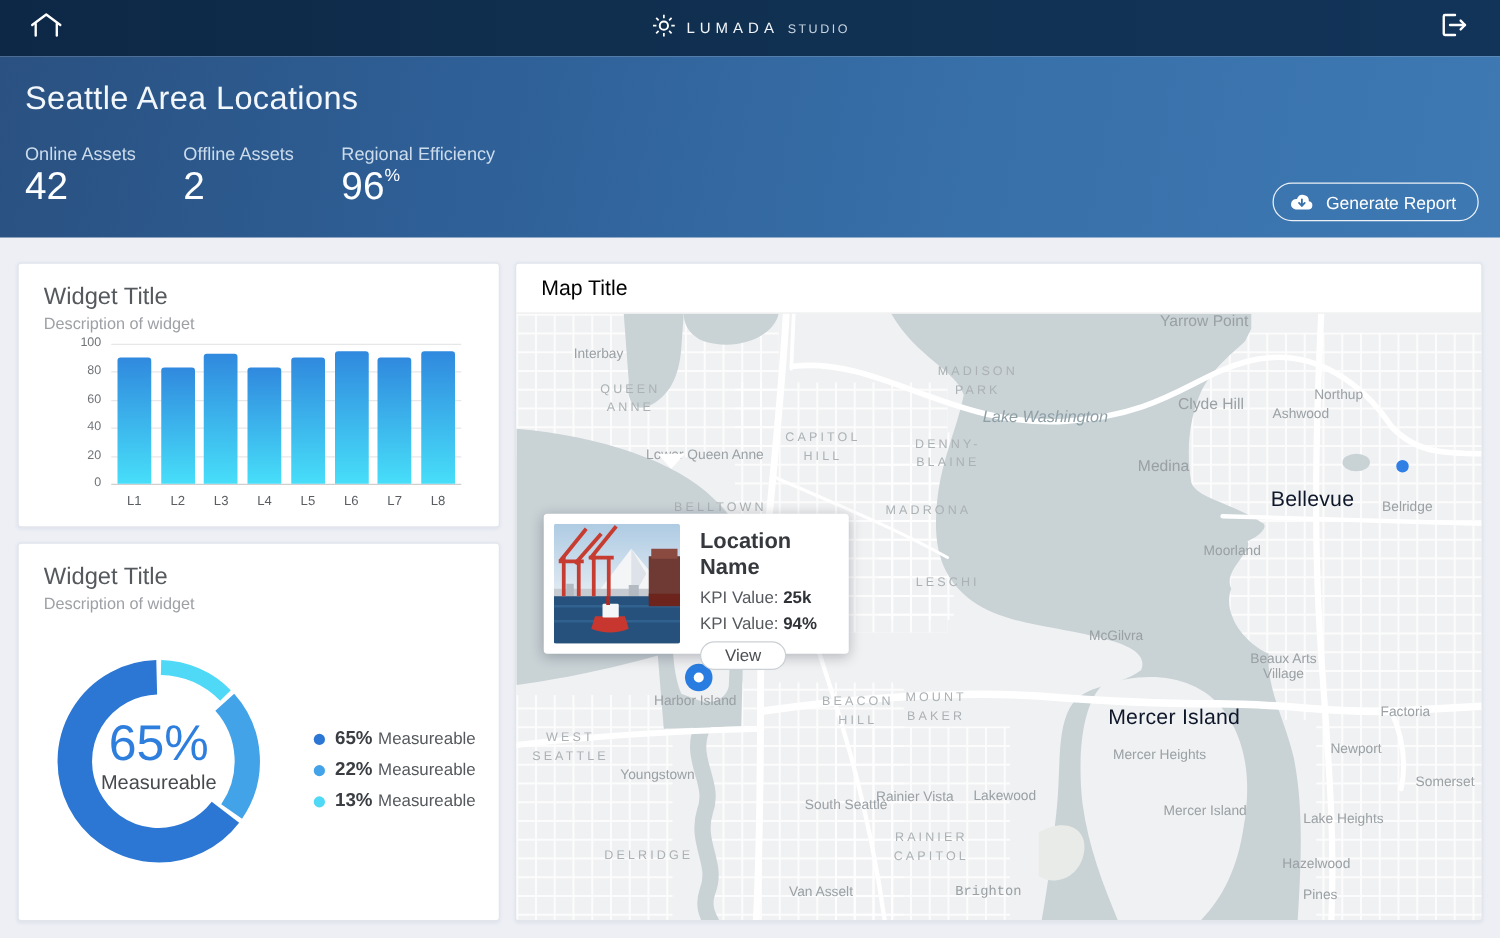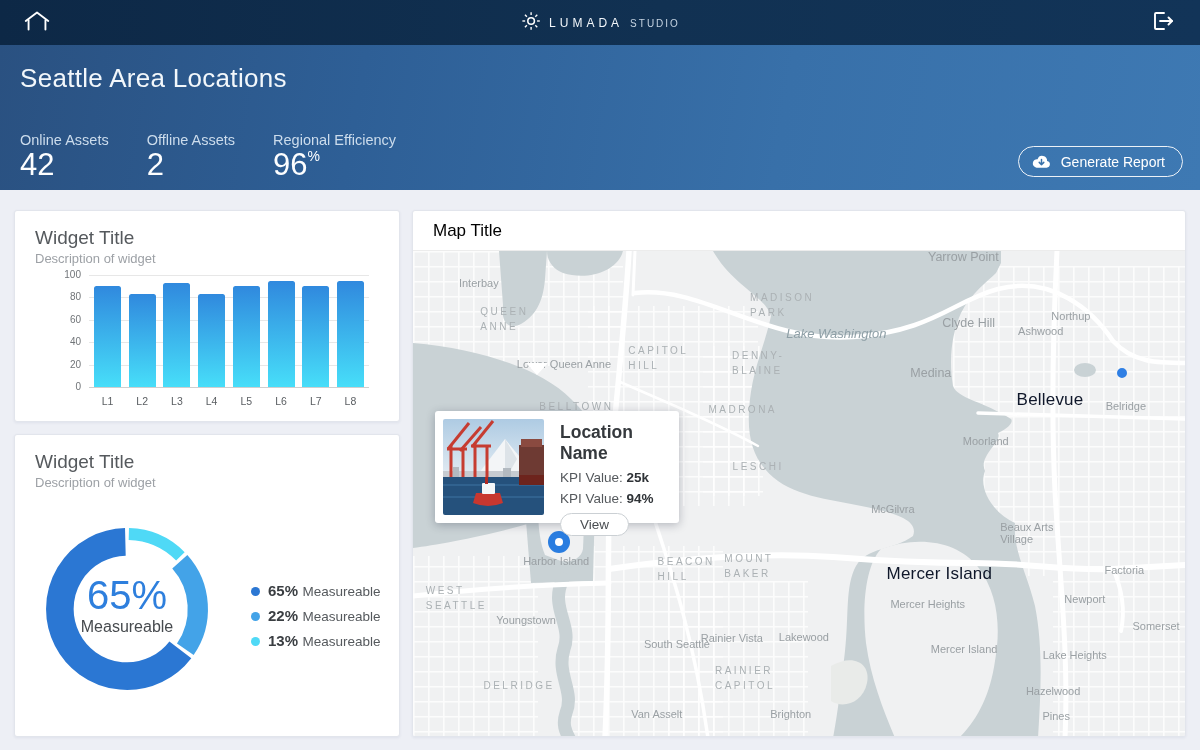--- a/index.html
+++ b/index.html
@@ -12,21 +12,21 @@
   .nav-icon { width: 34px; height: 28px; display: flex; align-items: center; justify-content: center; cursor: pointer; }
   .logo { position: absolute; left: 50%; top: 50%; transform: translate(-50%,-50%);
     display: flex; align-items: center; gap: 7px; color: #fff; }
   .logo-brand { font-size: 12px; letter-spacing: 4px; color: #f2f6fa; }
   .logo-suffix { font-size: 10px; letter-spacing: 2px; color: #c6d4e2; margin-top: 2px; }
 
   
   .header { height: 145px; background: linear-gradient(100deg,#2a5181 0%,#2e5f96 30%,#3870a9 65%,#3e79b3 100%);
     position: relative; color: #fff; padding: 18px 20px 0 20px; }
   .page-title { font-size: 26px; font-weight: 400; color: #f2f7fb; letter-spacing: .3px; }
-  .stats { display: flex; gap: 38px; margin-top: 38px; }
+  .stats { display: flex; gap: 38px; margin-top: 22px; }
   .stat-label { font-size: 14.5px; color: #ccdcec; font-weight: 400; }
   .stat-value { font-size: 31px; font-weight: 300; color: #fdfeff; margin-top: 1px; line-height: 1.05; }
   .stat-value sup { font-size: 14px; vertical-align: 14px; }
   .report-btn { position: absolute; right: 17px; bottom: 13px; height: 31px; border-radius: 17px;
     border: 1px solid rgba(255,255,255,.9); background: transparent; color: #fff; font-size: 14px;
     display: flex; align-items: center; gap: 9px; padding: 0 17px 0 12px; cursor: pointer;
     font-family: "Liberation Sans", sans-serif; }
 
   
   .card { position: absolute; background: #fff; border: 1px solid #e2e5ec; border-radius: 3px;
@@ -58,21 +58,21 @@
   .legend-row { display: flex; align-items: center; gap: 8px; margin-bottom: 7px; }
   .legend-dot { width: 9px; height: 9px; border-radius: 50%; flex: none; }
   .legend-pct { font-size: 15px; font-weight: 700; color: #3a3e42; }
   .legend-text { font-size: 13.5px; color: #55595d; }
 
   
   .map-header { height: 40px; border-bottom: 1px solid #ececec; display: flex; align-items: center; padding-left: 20px; }
   .map-title { font-size: 17px; color: #000000; }
   #map-area { position: absolute; left: 0; top: 40px; width: 774px; height: 487px; background: #f0f1f2; }
   #map-area svg.basemap { position: absolute; inset: 0; }
-  .mlab { position: absolute; transform: translate(-50%,-50%); white-space: pre-line; text-align: left; pointer-events: none; }
+  .mlab { position: absolute; transform: translate(-50%,-50%); white-space: pre-line; text-align: center; pointer-events: none; }
   .mlab.place { font-size: 11px; color: #9aa0a4; }
   .mlab.place.lg { font-size: 12.5px; }
   .mlab.district { font-size: 10px; color: #abb1b4; letter-spacing: 2.5px; font-weight: 500; line-height: 1.5; }
   .mlab.city { font-size: 17px; color: #0f172a; font-weight: 500; letter-spacing: .2px; }
   .mlab.water { font-size: 13px; color: #8e9fa6; font-style: italic; }
   .marker { position: absolute; transform: translate(-50%,-50%); border-radius: 50%; cursor: pointer; }
   .marker.solid { width: 22px; height: 22px; background: #2a7de0; }
   .marker.solid::after { content:""; position: absolute; left: 7px; top: 7px; width: 8px; height: 8px; background: #fff; border-radius: 50%; }
   .marker.ring { width: 10px; height: 10px; background: #fff; border: 5px solid #2f7fe4; }
 
@@ -317,21 +317,21 @@
         <span class="mlab district" style="left: 35.3%; top: 65.3%;">BEACON
 HILL</span>
         <span class="mlab district" style="left: 43.4%; top: 64.7%;">MOUNT
 BAKER</span>
         <span class="mlab place" style="left: 34.1%; top: 80.7%;">South Seattle</span>
         <span class="mlab place" style="left: 41.2%; top: 79.5%;">Rainier Vista</span>
         <span class="mlab place" style="left: 50.5%; top: 79.3%;">Lakewood</span>
         <span class="mlab district" style="left: 42.9%; top: 87.7%;">RAINIER
 CAPITOL</span>
         <span class="mlab place" style="left: 31.5%; top: 95.1%;">Van Asselt</span>
-        <span class="mlab place" style="left: 48.8%; top: 95.1%;">Brighton</span>
+        <span class="mlab place" style="left: 48.8%; top: 95.1%; font-family: Liberation Mono, monospace;">Brighton</span>
         <span class="mlab district" style="left: 5.6%; top: 71.3%;">WEST
 SEATTLE</span>
         <span class="mlab place" style="left: 14.6%; top: 75.8%;">Youngstown</span>
         <span class="mlab district" style="left: 13.7%; top: 89.1%;">DELRIDGE</span>
         <span class="mlab place" style="left: 18.5%; top: 63.7%;">Harbor Island</span>
       </div>
     <div id="map-markers">
         <div class="marker solid" style="left: 18.9%; top: 59.8%;"></div>
         <div class="marker ring" style="left: 91.6%; top: 25.1%;"></div>
       </div>

